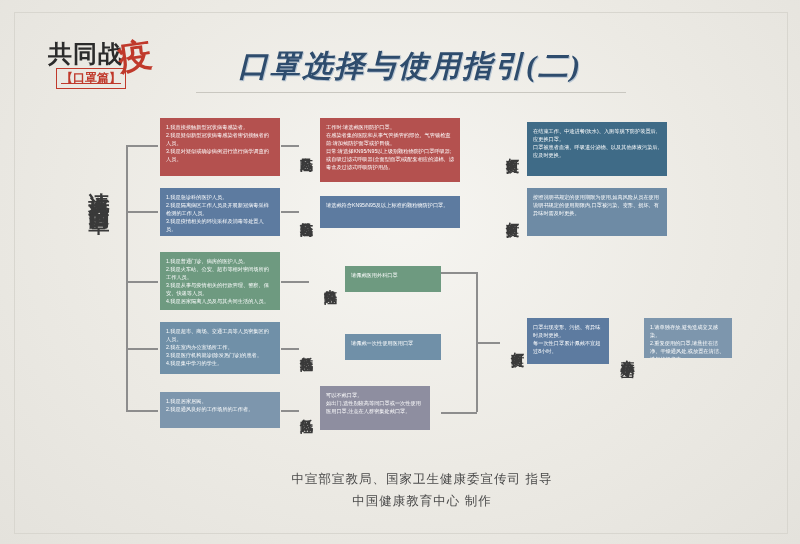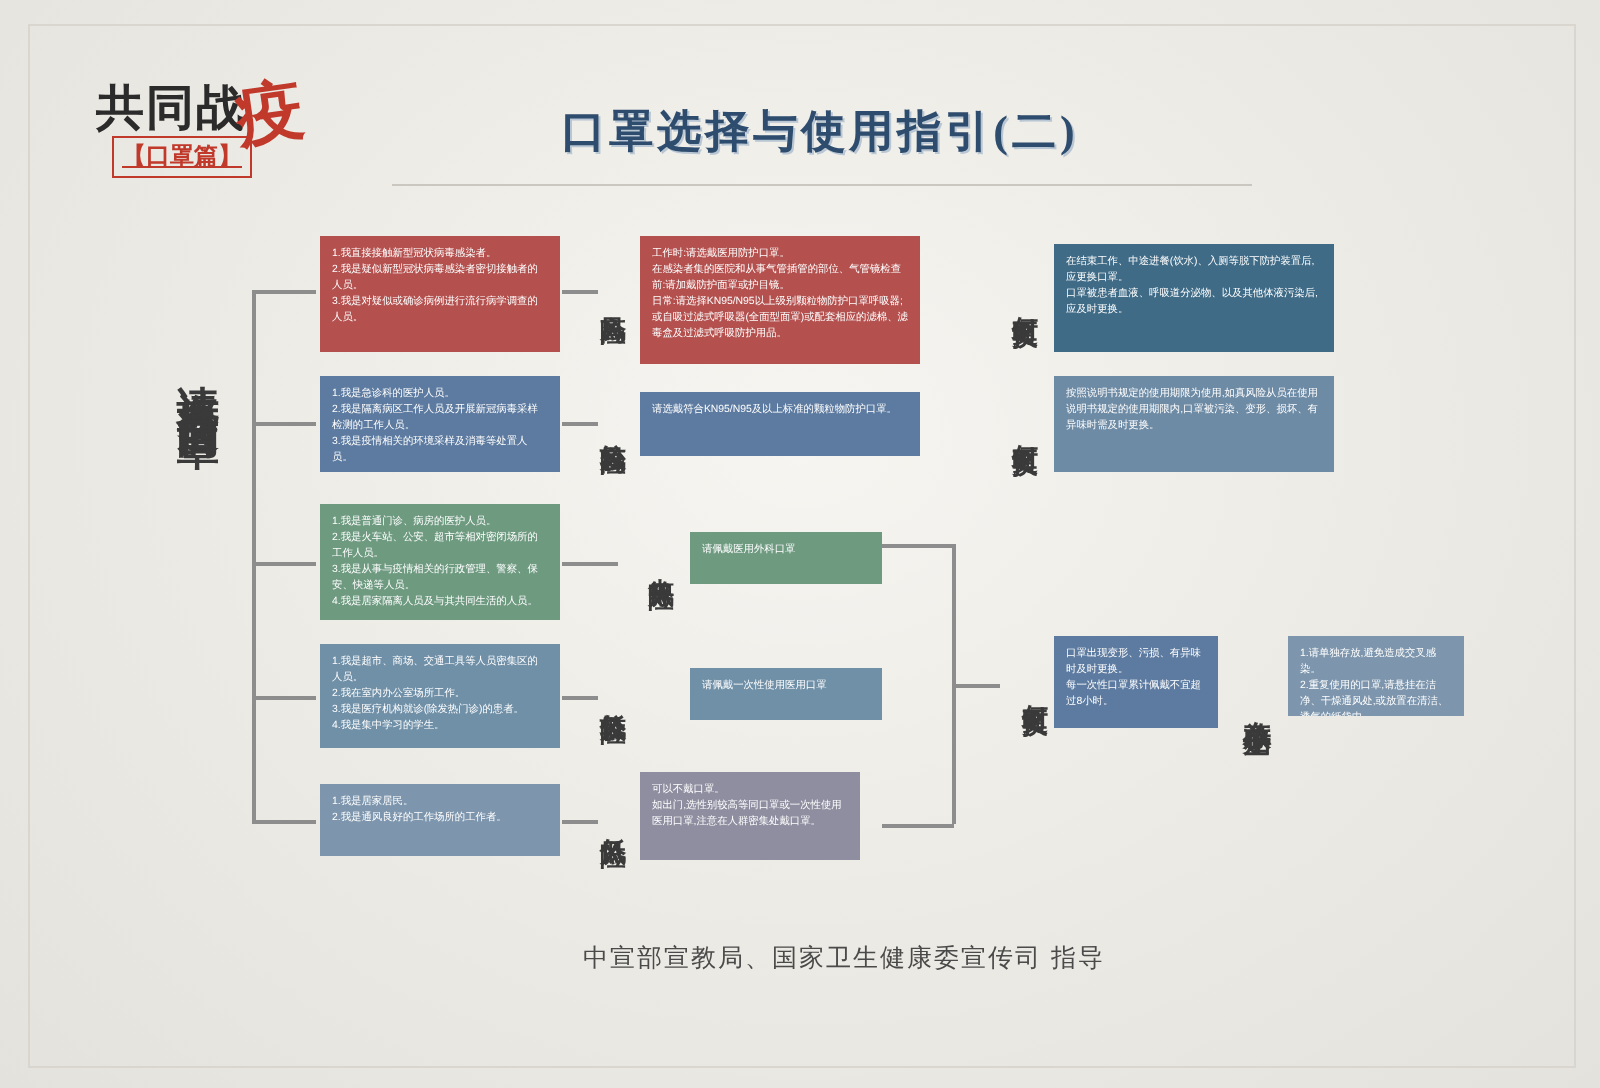--- a/index.html
+++ b/index.html
@@ -34,24 +34,25 @@
     transform:rotate(-8deg);
   }
   .logo-sub{
     position:absolute;left:8px;top:30px;
     font-size:12px;font-weight:bold;color:#c0392b;
     border:1px solid #c0392b;padding:1px 4px;white-space:nowrap;text-decoration:underline;
   }
   .title{
     position:absolute;left:200px;top:44px;width:420px;height:44px;
     font-family:"Liberation Serif","DejaVu Serif",serif;
-    font-weight:bold;font-size:22px;color:#2e4c6d;
+    font-weight:bold;font-size:30px;color:#2e4c6d;
     letter-spacing:2px;text-align:center;line-height:44px;
     text-shadow:1px 1px 0 #b9c6d3;
     white-space:nowrap;
+    font-style:italic;
   }
   .title-rule{
     position:absolute;left:196px;top:92px;width:430px;height:0;
     border-top:1px solid #c9c7c0;
   }
   
   .vlabel{
     position:absolute;left:82px;top:176px;width:34px;height:212px;
     font-family:"Liberation Serif","DejaVu Serif",serif;
     font-weight:bold;font-size:21px;color:#3a3a3a;
@@ -175,14 +176,15 @@
   <div class="risk" style="left:292px;top:388px;width:22px;height:44px;">低风险</div>
   <div class="box" style="left:320px;top:386px;width:110px;height:44px;background:#8e8ea0;">可以不戴口罩。
 如出门,选性别较高等同口罩或一次性使用医用口罩,注意在人群密集处戴口罩。</div>
 
   <div class="store" style="left:614px;top:310px;width:22px;height:82px;">存放小贴士</div>
   <div class="box" style="left:644px;top:318px;width:88px;height:40px;background:#7d96ad;">1.请单独存放,避免造成交叉感染。
 2.重复使用的口罩,请悬挂在洁净、干燥通风处,或放置在清洁、透气的纸袋中。</div>
 
   <div class="footer">
     <span class="fline">中宣部宣教局、国家卫生健康委宣传司    指导</span>
+    <span class="fline">中国健康教育中心    制作</span>
   </div>
 </div>
 
 </body></html>

